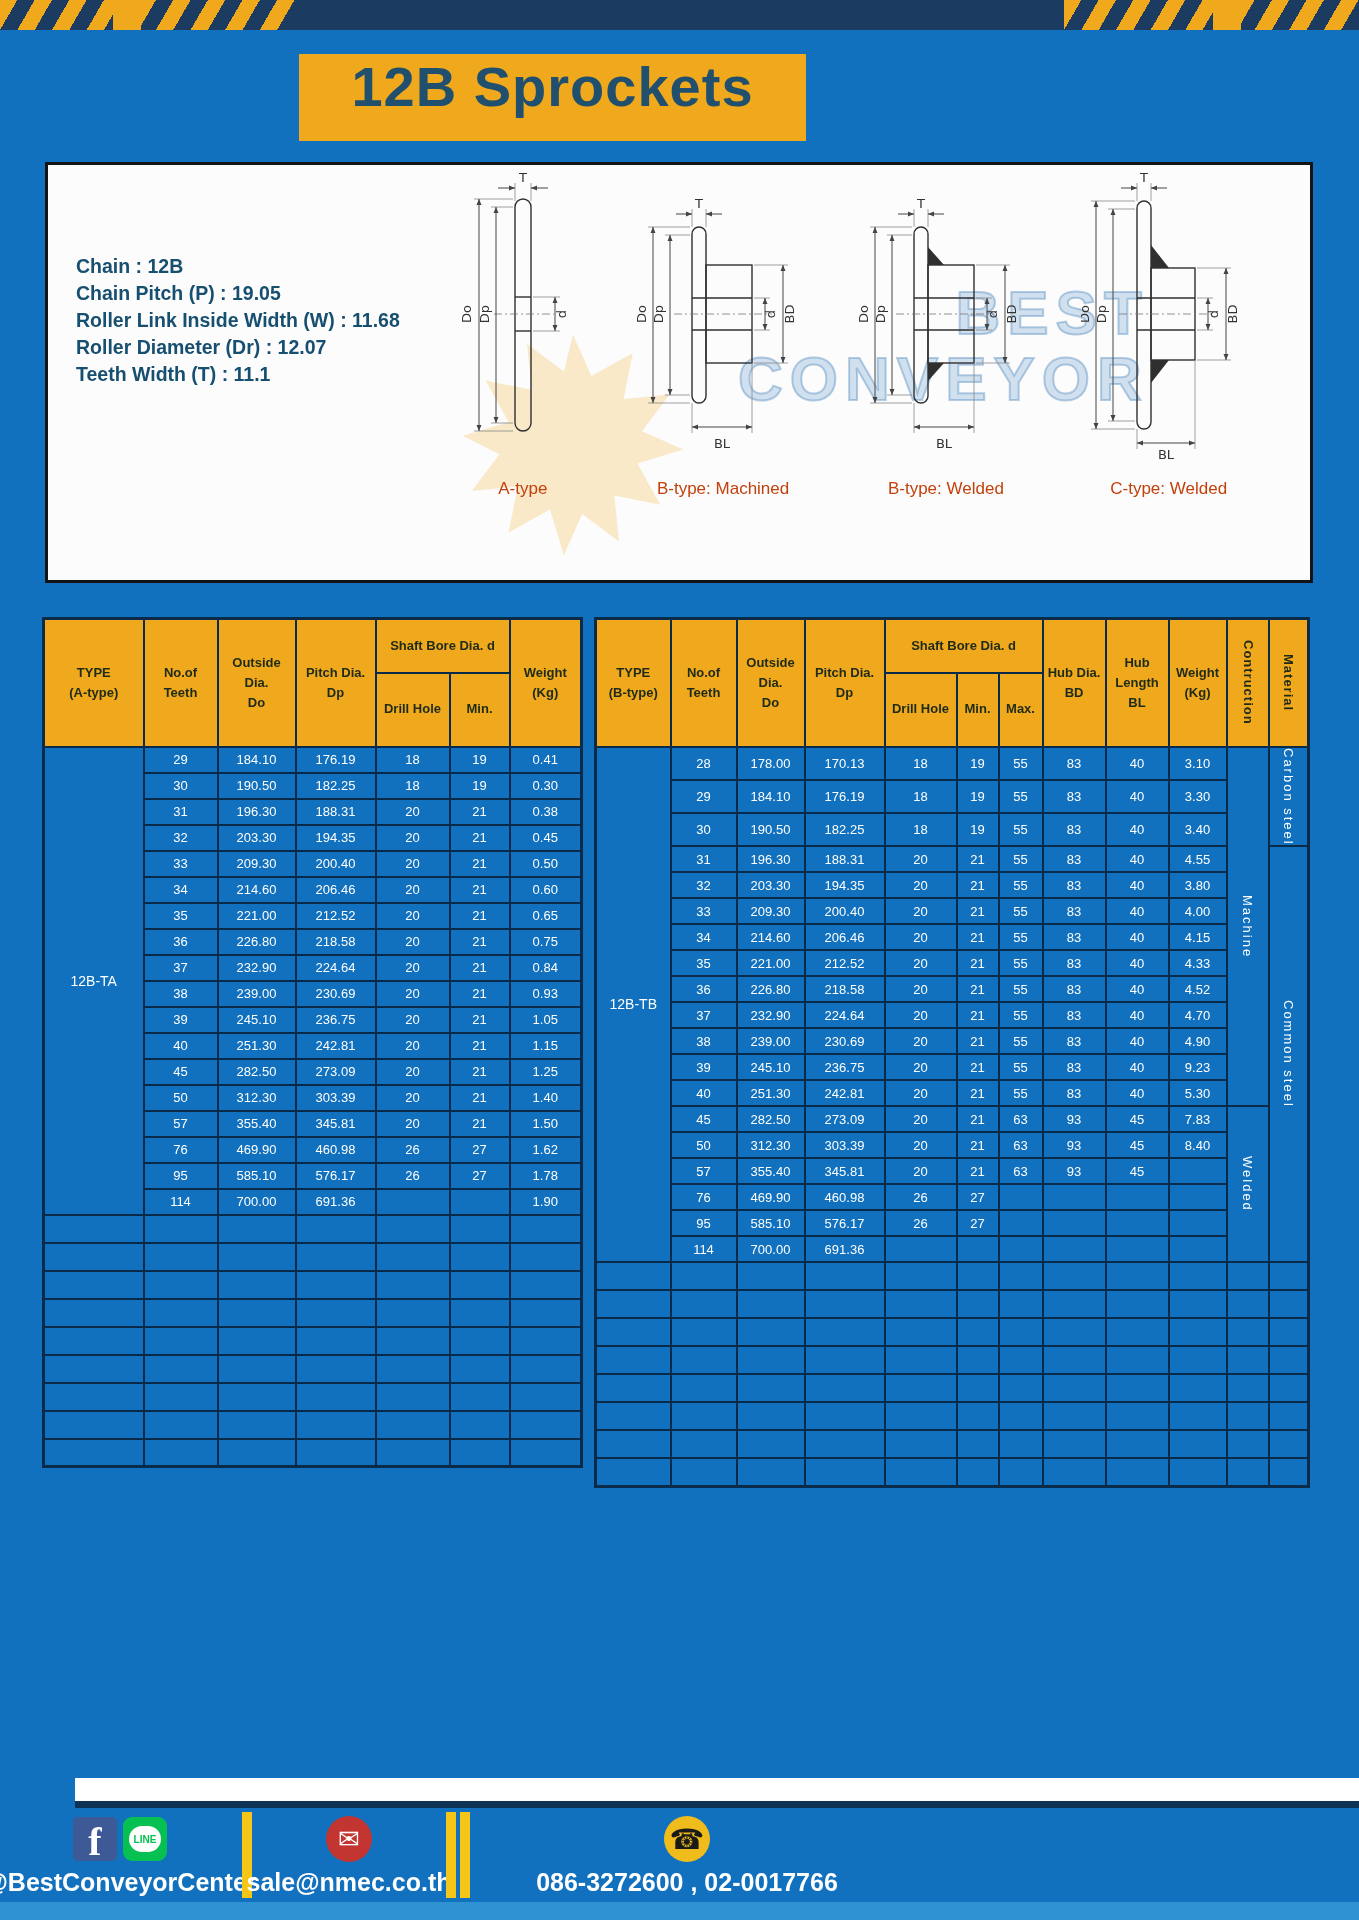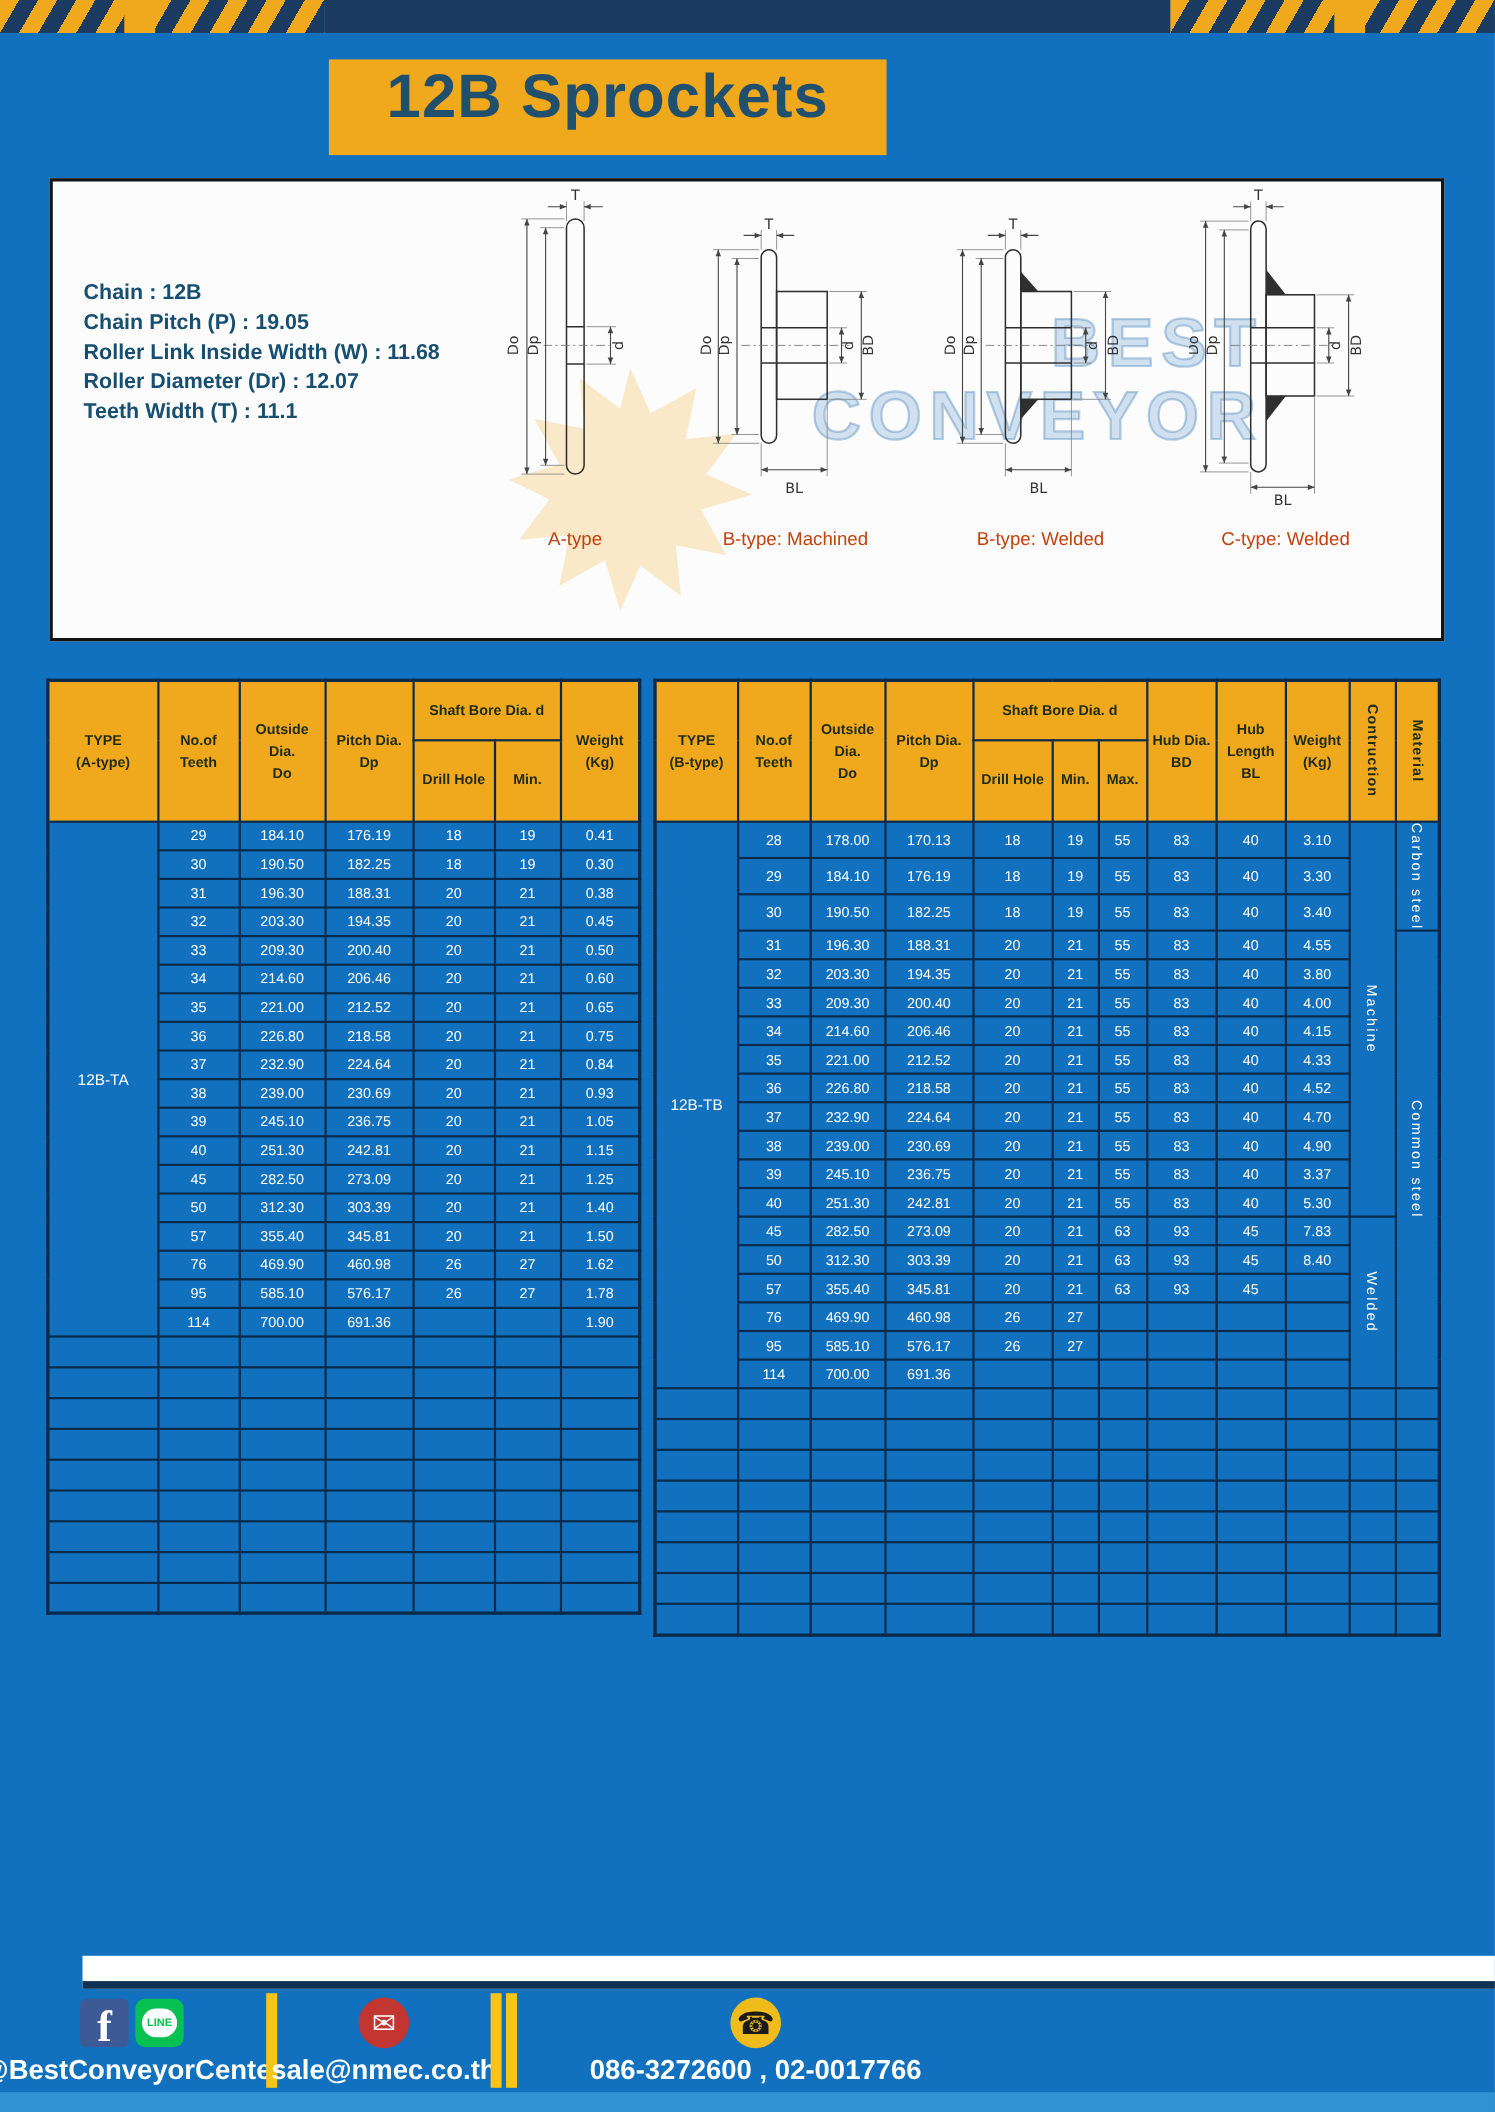--- a/index.html
+++ b/index.html
@@ -737,21 +737,21 @@
         </tr>
         <tr data-name="table-row">
           <td data-name="table-cell">39</td>
           <td data-name="table-cell">245.10</td>
           <td data-name="table-cell">236.75</td>
           <td data-name="table-cell">20</td>
           <td data-name="table-cell">21</td>
           <td data-name="table-cell">55</td>
           <td data-name="table-cell">83</td>
           <td data-name="table-cell">40</td>
-          <td data-name="table-cell">3.37</td>
+          <td data-name="table-cell">9.23</td>
         </tr>
         <tr data-name="table-row">
           <td data-name="table-cell">40</td>
           <td data-name="table-cell">251.30</td>
           <td data-name="table-cell">242.81</td>
           <td data-name="table-cell">20</td>
           <td data-name="table-cell">21</td>
           <td data-name="table-cell">55</td>
           <td data-name="table-cell">83</td>
           <td data-name="table-cell">40</td>

